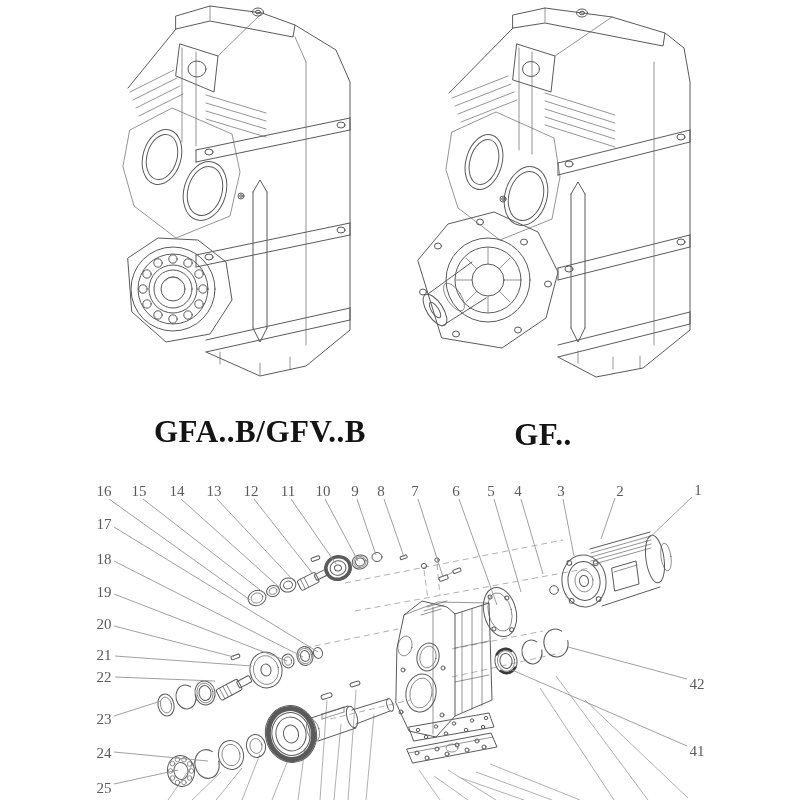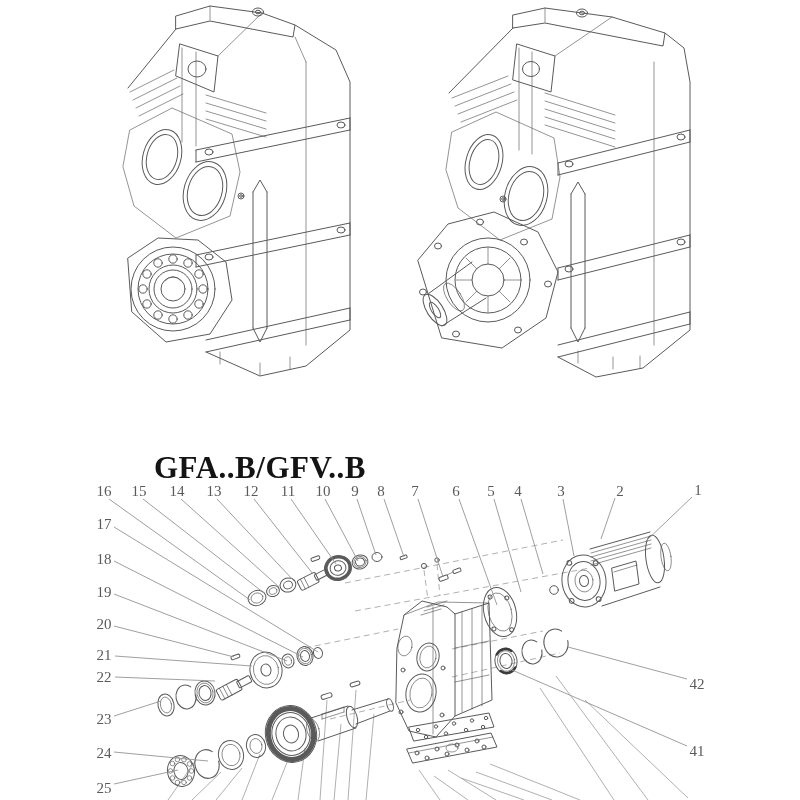--- a/index.html
+++ b/index.html
@@ -16,21 +16,21 @@
   .dark{fill:var(--dark);stroke:none;}
   .darkfill{fill:#474747;stroke:none;}
   .rim{stroke:#3f3f3f;stroke-width:5;fill:none;}
   .rim2{stroke:#3f3f3f;stroke-width:3;fill:none;}
   .snap{stroke:#4f4f4f;fill:none;stroke-width:1.1;stroke-dasharray:86 14;}
   .dash{stroke:#9c9c9c;stroke-width:.8;fill:none;stroke-dasharray:6 4;}
   .faint{stroke:#9c9c9c;stroke-width:.8;fill:none;}
   .leader{stroke:var(--leader);stroke-width:.9;fill:none;}
   .num{font:15px "Liberation Serif",serif;fill:var(--num);}
   .model-label{position:absolute;text-align:center;font-weight:bold;font-size:31px;
-               color:var(--label);letter-spacing:.5px;margin-top:36px;}
+               color:var(--label);letter-spacing:.5px;}
 </style>
 </head>
 <body>
 
 <div class="canvas">
 
   <svg style="left:110px;top:0;width:285px;height:395px" viewBox="0 0 285 395">
     <g class="ln">
 
       <path d="M66,16 L100,6 L152,13 L185,25 L183,37 L100,21 L66,29 Z"></path>
@@ -153,20 +153,21 @@
           </g>
         <g transform="rotate(-33 27 310)">
             <ellipse cx="27" cy="310" rx="3.5" ry="9" class="darkfill"></ellipse>
           </g>
       </g>
       <path class="thin" d="M170,351 L170,363 M205,357 L205,369 M232,356 L232,368"></path>
     </g>
   </svg>
 
   <div class="model-label" style="left:120px;top:414px;width:280px">GFA..B/GFV..B</div>
+  <div class="model-label" style="left:483px;top:417px;width:120px">GF..</div>
 
   <svg id="exploded-svg" style="left:0;top:478px;width:800px;height:322px" viewBox="0 478 800 322">
 
     <g class="dash">
       <path d="M345,583 L563,540"></path>
       <path d="M355,611 L590,568"></path>
       <path d="M305,648 L398,629"></path>
       <path d="M330,719 L410,700"></path>
       <path d="M452,649 L543,631"></path>
       <path d="M452,677 L560,653"></path>

